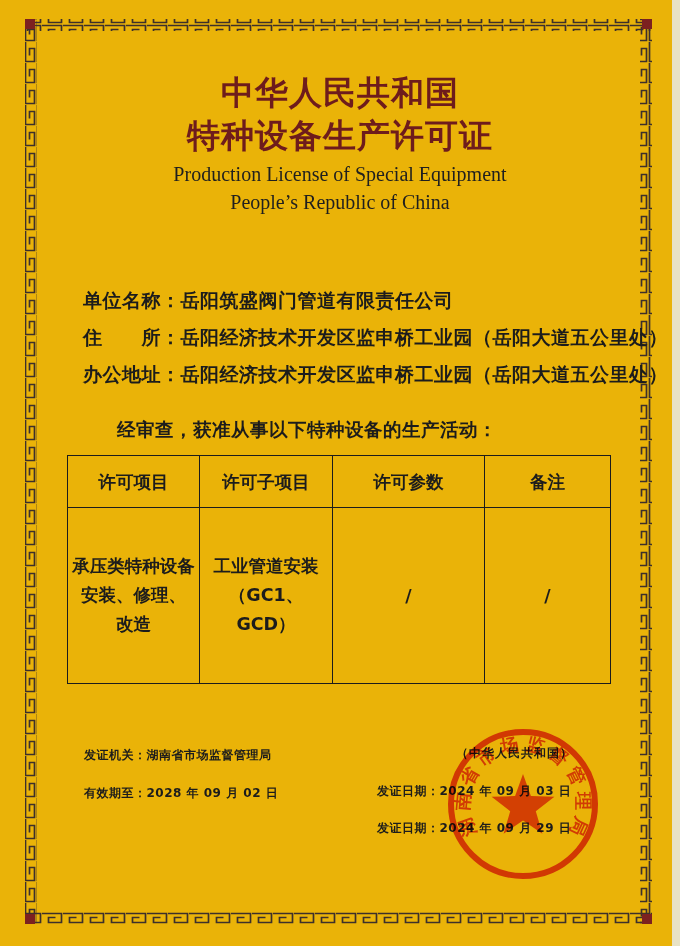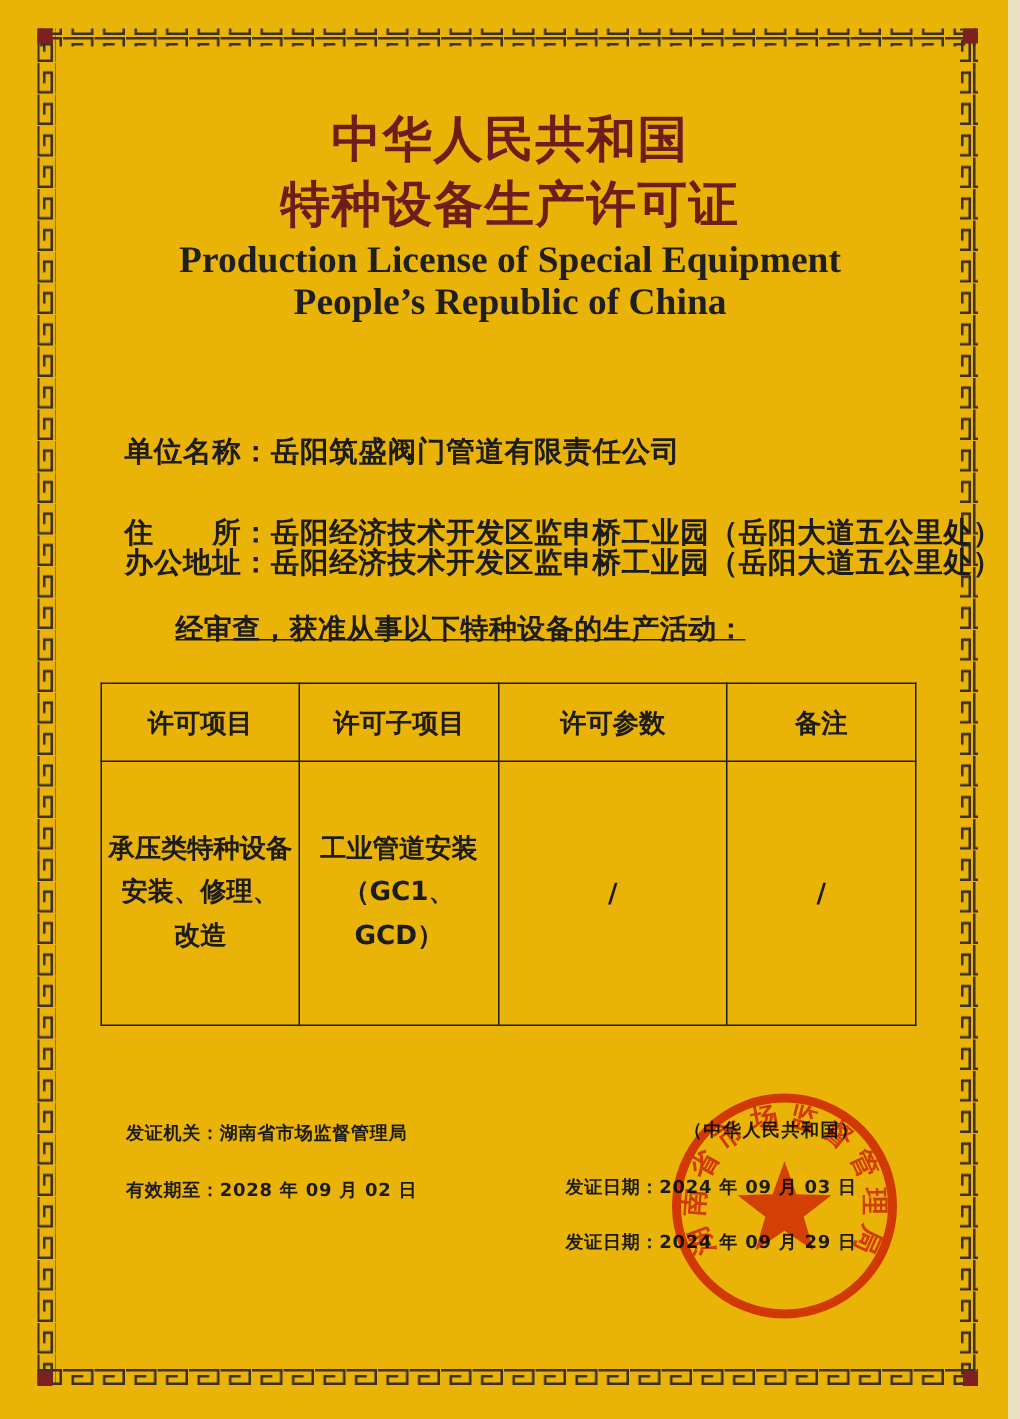--- a/index.html
+++ b/index.html
@@ -8,30 +8,30 @@
     background:#eab308; color:#1c1c1c;
     font-family:"DejaVu Sans", sans-serif;
   }
   .border-svg{position:absolute;left:0;top:0;width:680px;height:946px;pointer-events:none;}
   .title-block{position:absolute;left:0;top:74px;width:100%;text-align:center;}
   .title-cn{
     font-size:33px;font-weight:700;letter-spacing:1px;color:#6e1c1c;
     line-height:38px;margin-bottom:5px;
   }
   .title-en{
-    font-family:"Liberation Serif", serif;font-size:25px;color:#1f1f1f;
-    line-height:28px;font-weight:700;
+    font-family:"Liberation Serif", serif;font-size:20px;color:#1f1f1f;
+    line-height:28px;font-weight:400;
   }
   .license-no{
     position:absolute;top:227px;right:56px;font-size:17px;font-weight:600;
     letter-spacing:.5px;
   }
   .license-no .num{font-family:"DejaVu Sans Mono", monospace;font-weight:600;}
   .info-row{position:absolute;left:83px;font-size:19px;font-weight:600;letter-spacing:.5px;white-space:nowrap;}
-  .approval-note{position:absolute;left:117px;top:406px;font-size:18.5px;font-weight:600;letter-spacing:.5px;text-decoration:underline;}
+  .approval-note{position:absolute;left:117px;top:417px;font-size:18.5px;font-weight:600;letter-spacing:.5px;}
   .lic-table{
     position:absolute;left:67px;top:455px;width:543px;
     border-collapse:collapse;table-layout:fixed;
   }
   .lic-table th,.lic-table td{
     border:1.6px solid #1c1c1c;text-align:center;vertical-align:middle;
     font-size:17.5px;padding:0;
   }
   .lic-table th{height:51px;font-weight:700;}
   .lic-table td{height:175px;}
@@ -74,21 +74,21 @@
     <div class="title-cn">中华人民共和国</div>
     <div class="title-cn">特种设备生产许可证</div>
     <div class="title-en">Production License of Special Equipment</div>
     <div class="title-en">People’s Republic of China</div>
   </header>
 
 
   <div class="info-row" style="top:288px">
     <span>单位名称：</span><span>岳阳筑盛阀门管道有限责任公司</span>
   </div>
-  <div class="info-row" style="top:342px">
+  <div class="info-row" style="top:325px">
     <span>住　　所：</span><span>岳阳经济技术开发区监申桥工业园（岳阳大道五公里处）</span>
   </div>
   <div class="info-row" style="top:362px">
     <span>办公地址：</span><span>岳阳经济技术开发区监申桥工业园（岳阳大道五公里处）</span>
   </div>
 
   <div class="approval-note">经审查，获准从事以下特种设备的生产活动：</div>
 
   <table class="lic-table">
     <colgroup>

